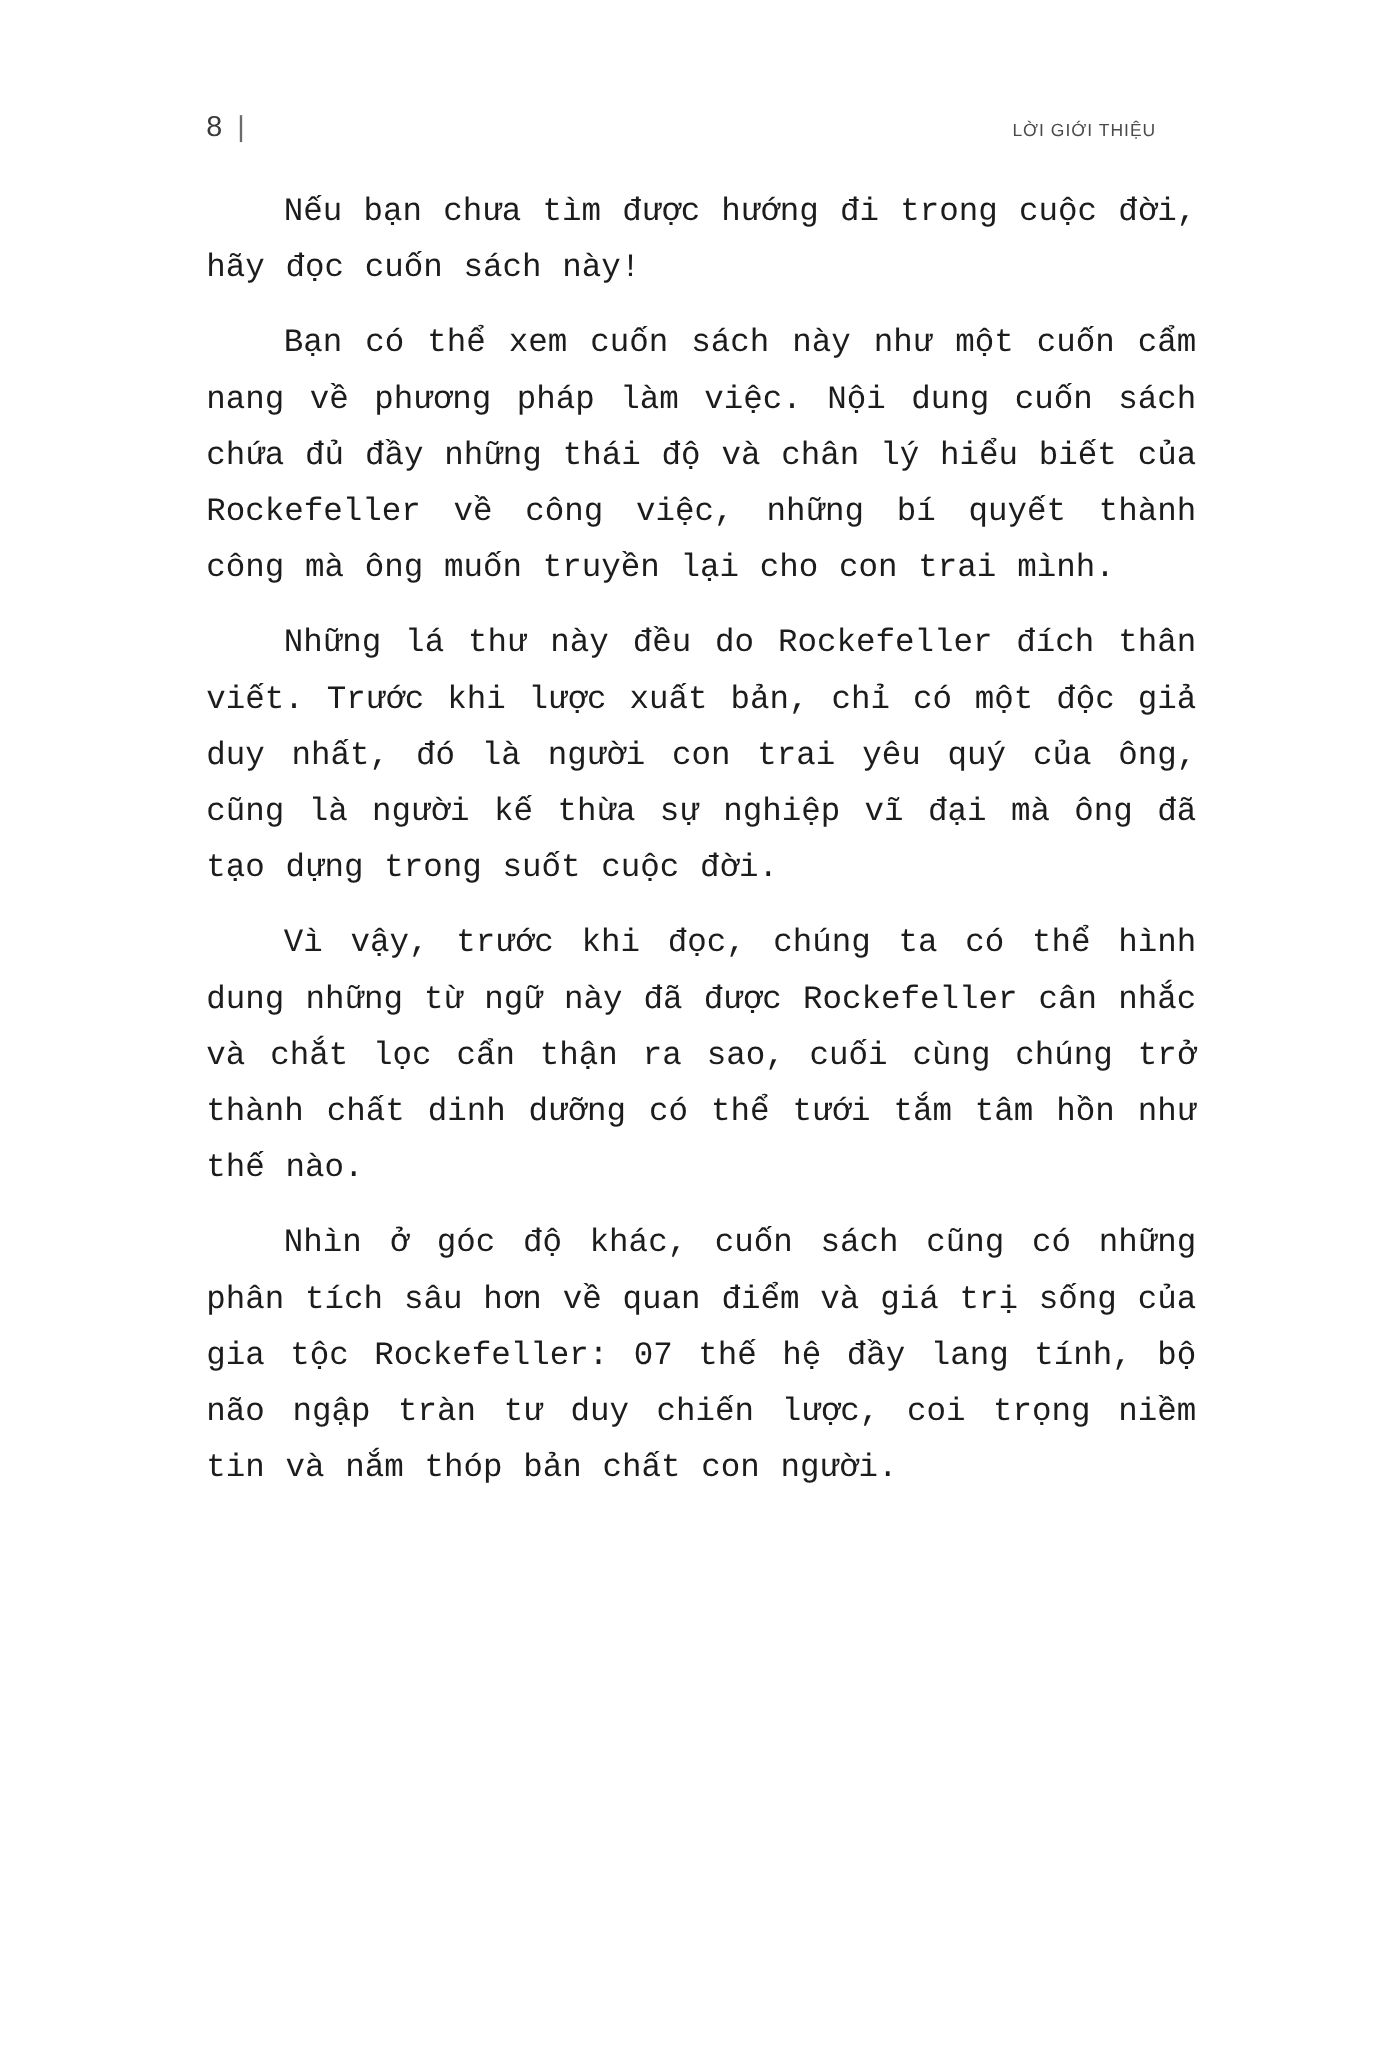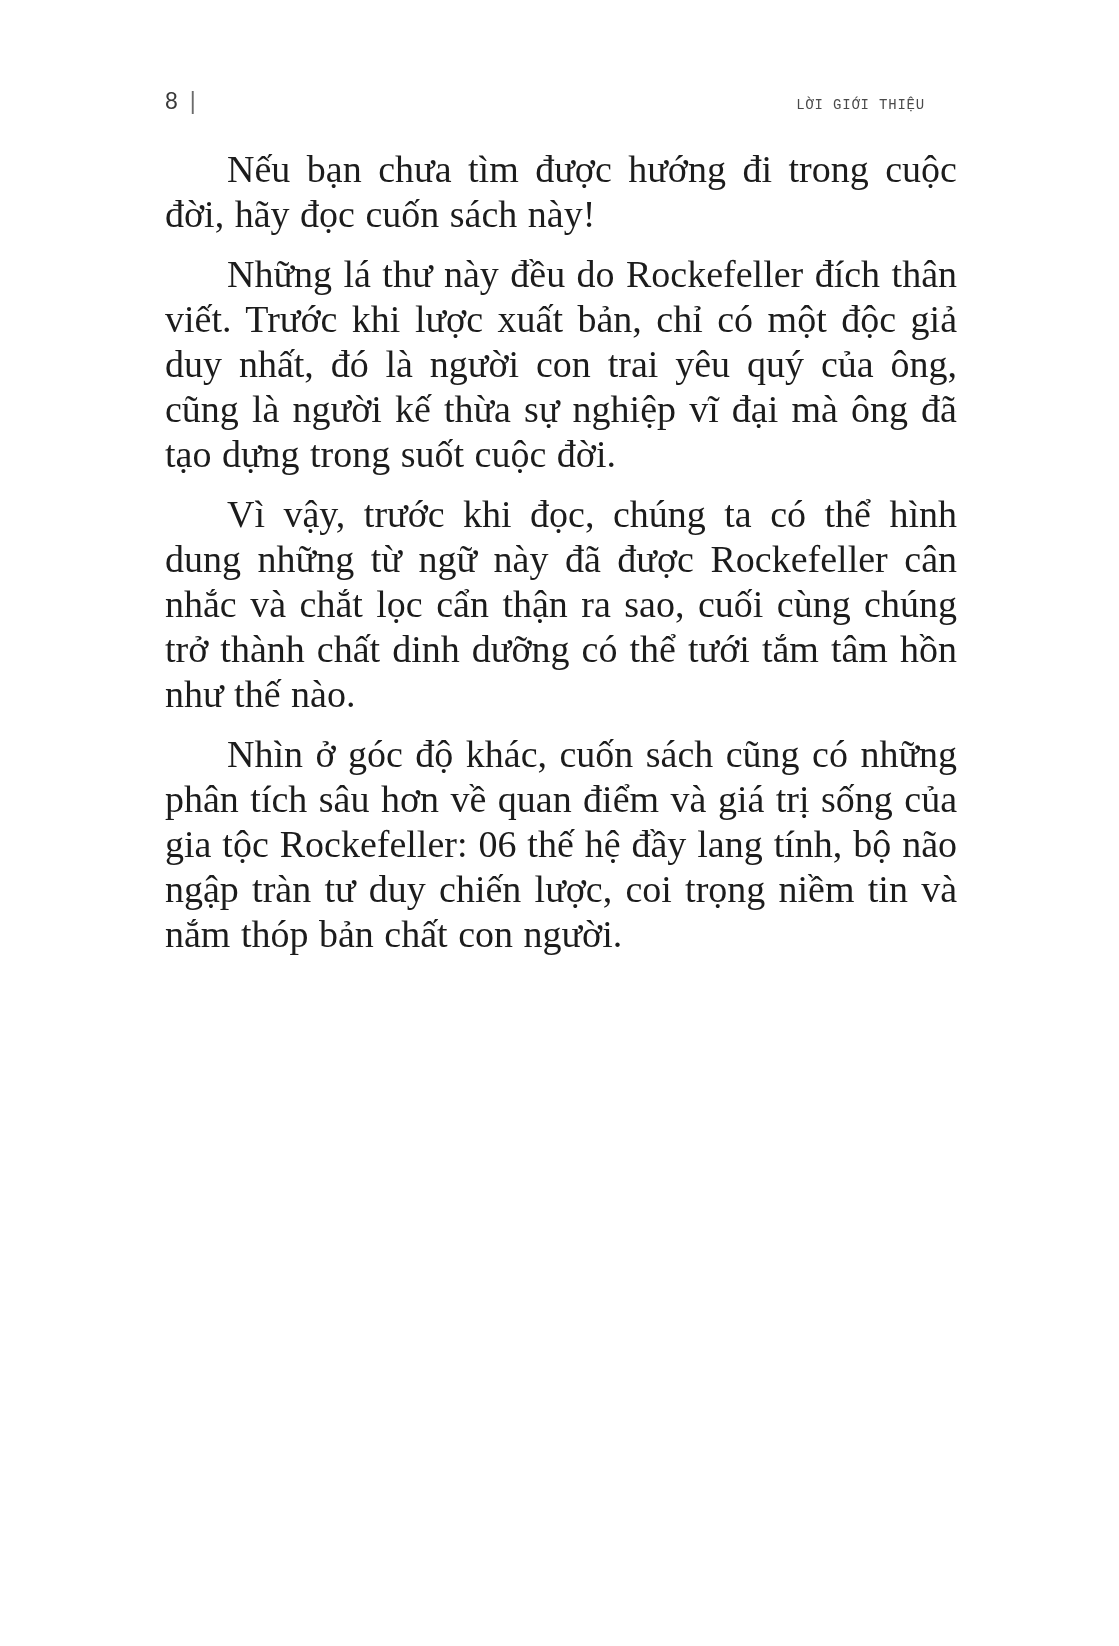--- a/index.html
+++ b/index.html
@@ -35,36 +35,37 @@
     font-size: 23px;
     line-height: 1;
   }
   .page-number-bar {
     font-size: 23px;
     line-height: 1;
     color: #6b6b6b;
     font-weight: 300;
   }
   .running-title {
-    font-family: Liberation Mono, monospace;
+    font-family: Liberation Sans, sans-serif;
     font-size: 14px;
     letter-spacing: 0.8px;
     color: #4a4a4a;
     text-transform: uppercase;
     padding-right: 32px;
   }
   .page-body {
     position: absolute;
     top: 147px;
     left: 165px;
     width: 792px;
-    font-size: 38px;
+    font-size: 26px;
     line-height: 45px;
     color: #1c1c1c;
     text-align: justify;
+    font-family: Liberation Mono, monospace;
   }
   .page-body p.para {
     margin: 0 0 15px 0;
     text-indent: 62px;
     word-spacing: 1px;
   }
 </style>
 </head>
 <body>
 
@@ -74,18 +75,19 @@
     <div class="page-number-group">
       <span class="page-number">8</span>
       <span class="page-number-bar">|</span>
     </div>
     <div class="running-title">LỜI GIỚI THIỆU</div>
   </div>
 
   <div class="page-body">
 
   <p class="para">Nếu bạn chưa tìm được hướng đi trong cuộc đời, hãy đọc cuốn sách này!</p>
+      <p class="para">Bạn có thể xem cuốn sách này như một cuốn cẩm nang về phương pháp làm việc. Nội dung cuốn sách chứa đủ đầy những thái độ và chân lý hiểu biết của Rockefeller về công việc, những bí quyết thành công mà ông muốn truyền lại cho con trai mình.</p>
       <p class="para">Những lá thư này đều do Rockefeller đích thân viết. Trước khi lược xuất bản, chỉ có một độc giả duy nhất, đó là người con trai yêu quý của ông, cũng là người kế thừa sự nghiệp vĩ đại mà ông đã tạo dựng trong suốt cuộc đời.</p>
       <p class="para">Vì vậy, trước khi đọc, chúng ta có thể hình dung những từ ngữ này đã được Rockefeller cân nhắc và chắt lọc cẩn thận ra sao, cuối cùng chúng trở thành chất dinh dưỡng có thể tưới tắm tâm hồn như thế nào.</p>
-      <p class="para">Nhìn ở góc độ khác, cuốn sách cũng có những phân tích sâu hơn về quan điểm và giá trị sống của gia tộc Rockefeller: 06 thế hệ đầy lang tính, bộ não ngập tràn tư duy chiến lược, coi trọng niềm tin và nắm thóp bản chất con người.</p>
+      <p class="para">Nhìn ở góc độ khác, cuốn sách cũng có những phân tích sâu hơn về quan điểm và giá trị sống của gia tộc Rockefeller: 07 thế hệ đầy lang tính, bộ não ngập tràn tư duy chiến lược, coi trọng niềm tin và nắm thóp bản chất con người.</p>
     </div>
 
 </div>
 
 </body></html>

